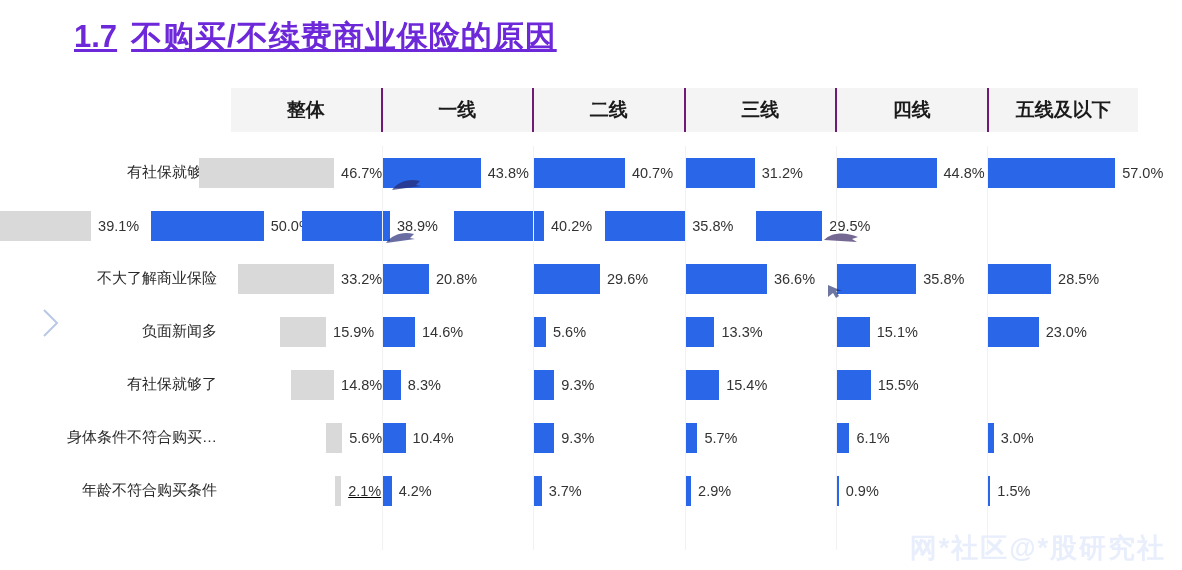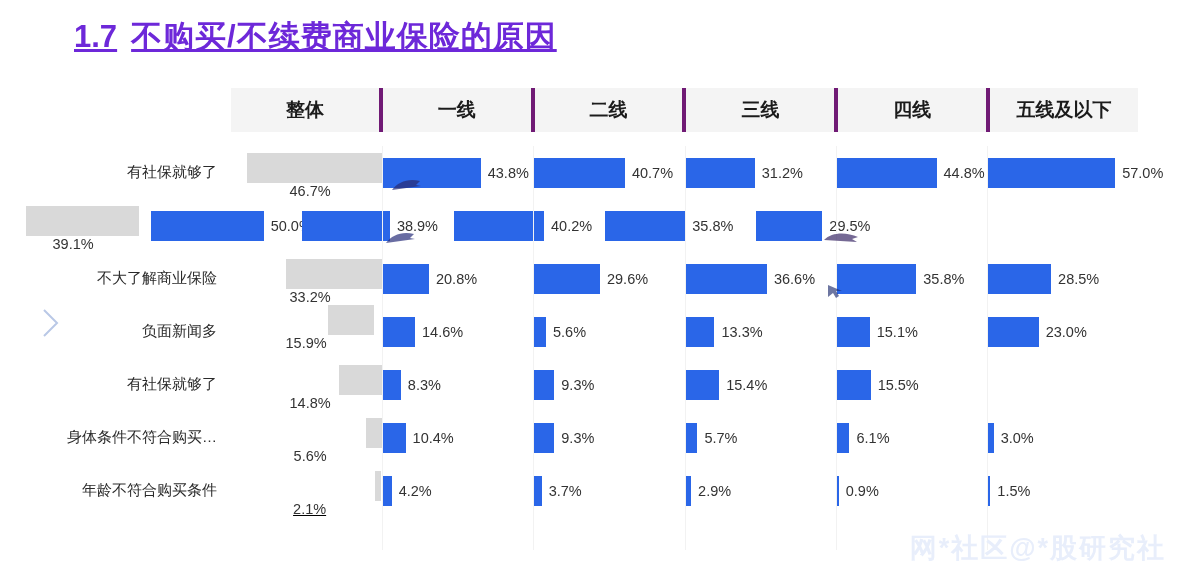--- a/index.html
+++ b/index.html
@@ -57,21 +57,21 @@
     background: #f4f4f4;
   }
   .header-cell {
     flex: 1 1 0;
     display: flex;
     align-items: center;
     justify-content: center;
     font-size: 19px;
     font-weight: bold;
     color: #1b1b1b;
-    border-right: 4px solid #701a75;
+    border-right: 2px solid #701a75;
     box-sizing: border-box;
   }
   .header-cell:last-child { border-right: none; }
 
   
   .body-grid {
     position: absolute;
     left: 0px;
     top: 58px;
     width: 1182px;
@@ -100,21 +100,21 @@
     align-items: center;
   }
   .cell {
     width: 151.2px;
     height: 100%;
     display: flex;
     align-items: center;
     box-sizing: border-box;
     position: relative;
   }
-  .cell.overall { padding-left: 0px; flex-direction: column; }
+  .cell.overall { padding-left: 0px; }
   .bar {
     height: 30px;
     background: #2a66e8;
     flex: 0 0 auto;
   }
   .bar.grey { background: #d9d9d9; }
   .bar-value {
     font-size: 14.5px;
     color: #333333;
     margin-left: 7px;

